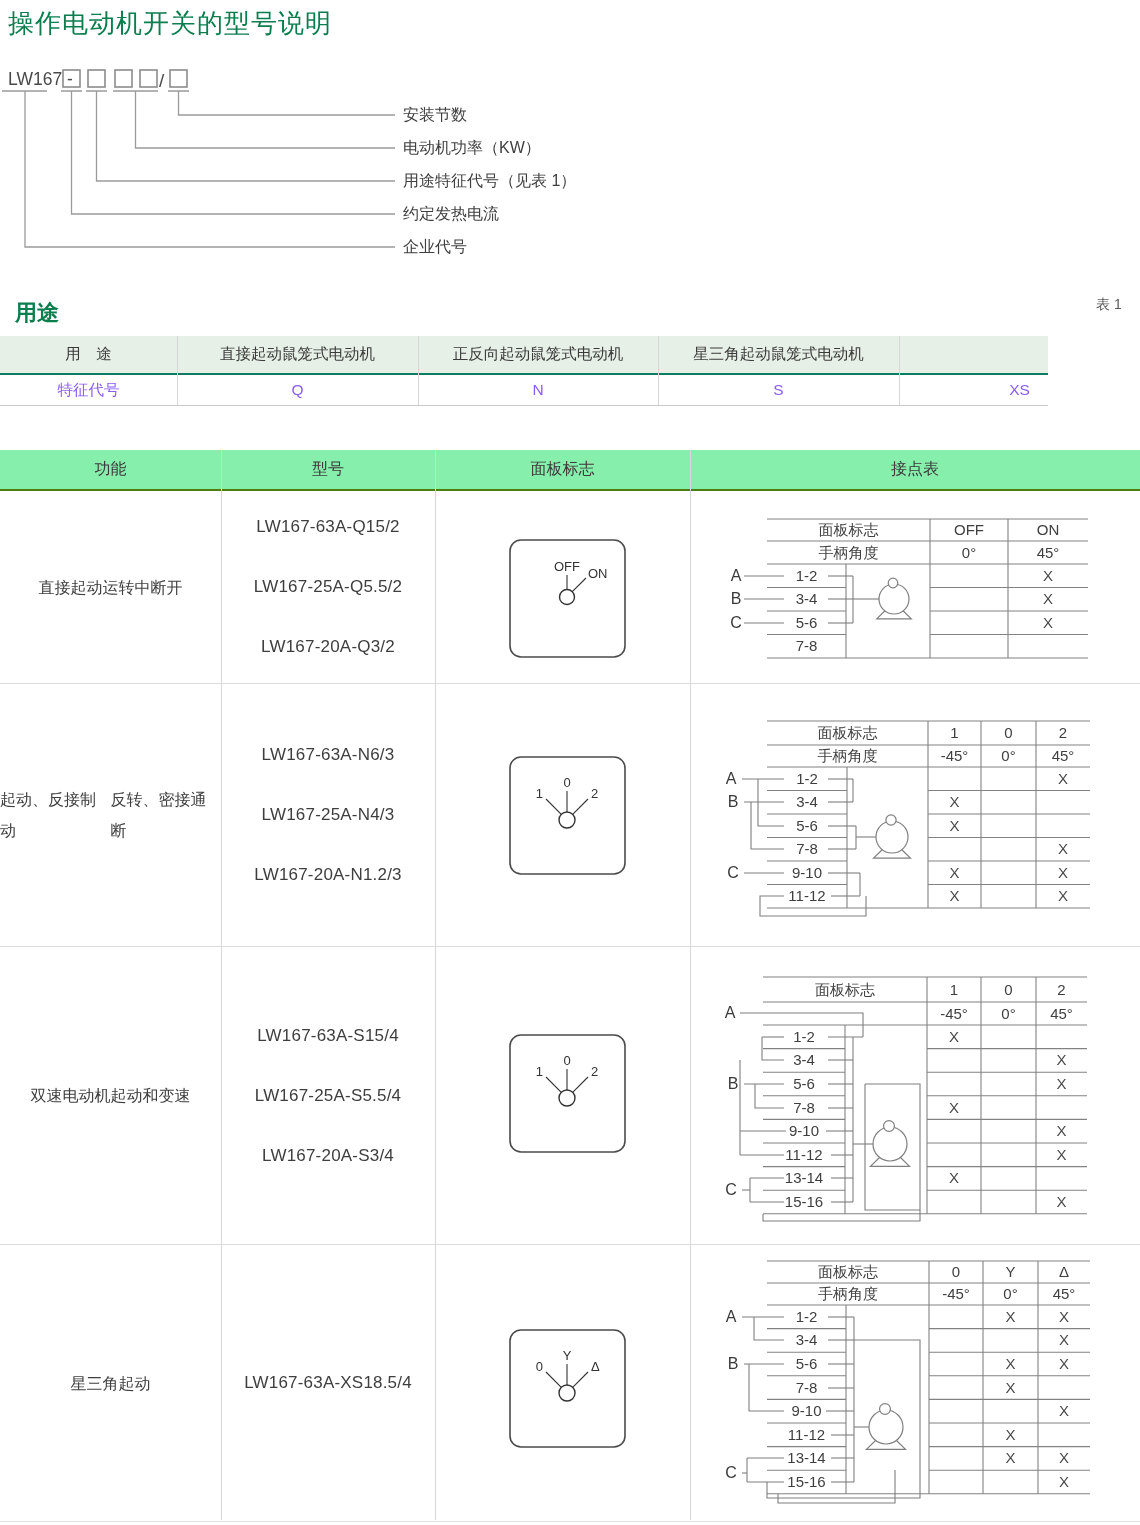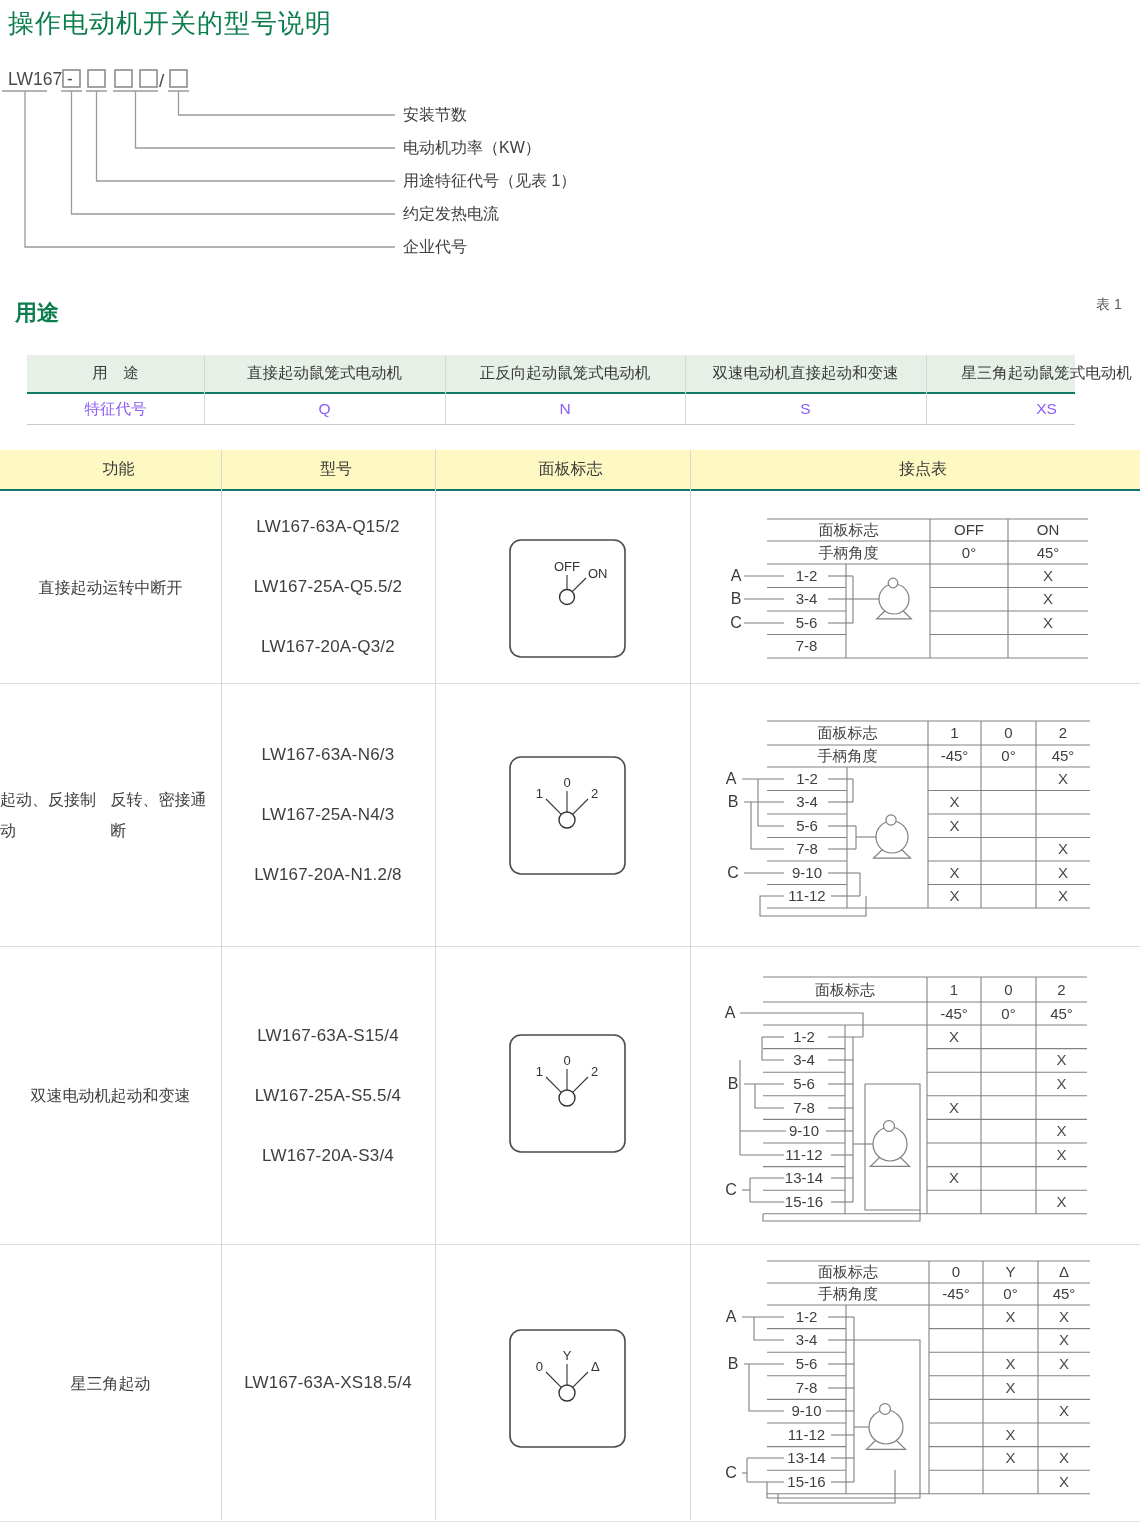--- a/index.html
+++ b/index.html
@@ -2,29 +2,29 @@
 <html><head>
 <meta charset="utf-8">
 <style>
   html,body{margin:0;padding:0;background:#ffffff;}
   body{width:1140px;height:1525px;position:relative;font-family:"Liberation Sans",sans-serif;color:#3c3c3c;overflow:hidden;}
   .abs{position:absolute;}
   .page-title{position:absolute;left:8px;top:6px;font-size:26px;font-weight:normal;color:#0c7e4e;letter-spacing:1px;margin:0;}
   .section-title{position:absolute;left:4px;top:287px;font-size:22px;font-weight:bold;color:#0c7e4e;margin:11px;}
   .table-tag{position:absolute;left:1096px;top:296px;font-size:14px;color:#5a5a5a;}
   
-  .utable{position:absolute;left:0;top:355px;width:1048px;margin-left:27px;}
+  .utable{position:absolute;left:0;top:336px;width:1048px;}
   .u-hdr{display:grid;grid-template-columns:177px 241px 240px 241px 241px;height:37px;background:#e6f0e7;border-bottom:2px solid #0e7c62;}
   .u-row{display:grid;grid-template-columns:177px 241px 240px 241px 241px;height:30px;border-bottom:1px solid #c9c9c9;background:#fff;}
   .ucell{display:flex;align-items:center;justify-content:center;font-size:15.5px;color:#3a3a3a;}
   .u-row .ucell{font-size:15.5px;color:#8b5cf6;}
   .vline{position:absolute;top:0;width:1px;background:#d7d7d7;}
   
   .mtable{position:absolute;left:0;top:450px;width:1140px;}
-  .m-hdr{display:grid;grid-template-columns:221px 214px 255px 450px;height:39px;background:#fef9c3;border-bottom:2px solid #0f766e;padding-left:8px;}
+  .m-hdr{display:grid;grid-template-columns:221px 214px 255px 450px;height:39px;background:#86efac;border-bottom:2px solid #4d7c0f;}
   .mcell{display:flex;align-items:center;justify-content:center;font-size:16px;color:#3a3a3a;}
   .mrow{position:relative;border-bottom:1px solid #dcdcdc;box-sizing:border-box;background:#fff;}
   .fcell{position:absolute;left:0;top:0;width:221px;height:100%;display:flex;align-items:center;justify-content:center;font-size:16px;line-height:31px;color:#3e3e3e;}
   .modcell{position:absolute;left:221px;top:0;width:214px;height:100%;display:flex;flex-direction:column;align-items:center;justify-content:center;font-size:17px;line-height:28px;color:#3e3e3e;letter-spacing:0.2px;gap:32px;}
   .pcell{position:absolute;left:435px;top:0;width:255px;height:100%;}
   .ccell{position:absolute;left:690px;top:0;width:450px;height:100%;}
   .pcell svg,.ccell svg{display:block;}
 </style>
 </head>
 <body>
@@ -54,21 +54,20 @@
 </svg>
 
 <h2 class="section-title">用途</h2>
 <div class="table-tag">表 1</div>
 
 <div class="utable" style="position:absolute;">
   <div class="u-hdr">
     <div class="ucell">用　途</div>
     <div class="ucell">直接起动鼠笼式电动机</div>
     <div class="ucell">正反向起动鼠笼式电动机</div>
-    <div class="ucell">双速电动机直接起动和变速</div>
     <div class="ucell">星三角起动鼠笼式电动机</div>
   </div>
   <div class="u-row">
     <div class="ucell">特征代号</div>
     <div class="ucell">Q</div>
     <div class="ucell">N</div>
     <div class="ucell">S</div>
     <div class="ucell">XS</div>
   </div>
   <div class="vline" style="left:177px;height:69px;"></div>
@@ -156,21 +155,21 @@
   </div>
 
   <div class="mrow" style="height:263px;">
     <div class="fcell">
       <span>起动、反接制动</span>
       <span>反转、密接通断</span>
     </div>
     <div class="modcell">
       <span>LW167-63A-N6/3</span>
       <span>LW167-25A-N4/3</span>
-      <span>LW167-20A-N1.2/8</span>
+      <span>LW167-20A-N1.2/3</span>
     </div>
     <div class="pcell">
         <svg id="panel-svg-1" width="255" height="263">
           <g fill="none" stroke="#4b4b4b">
             <rect x="75" y="73" width="115" height="117" rx="11" stroke-width="1.6" fill="#fff"></rect>
             <circle cx="132" cy="136" r="8" stroke-width="1.4" stroke="#333"></circle>
             <line x1="132" y1="128" x2="132" y2="107" stroke="#333" stroke-width="1.1"></line>
             <line x1="126.3" y1="130.3" x2="111" y2="115" stroke="#333" stroke-width="1.1"></line>
             <line x1="137.7" y1="130.3" x2="153" y2="115" stroke="#333" stroke-width="1.1"></line>
           </g>

